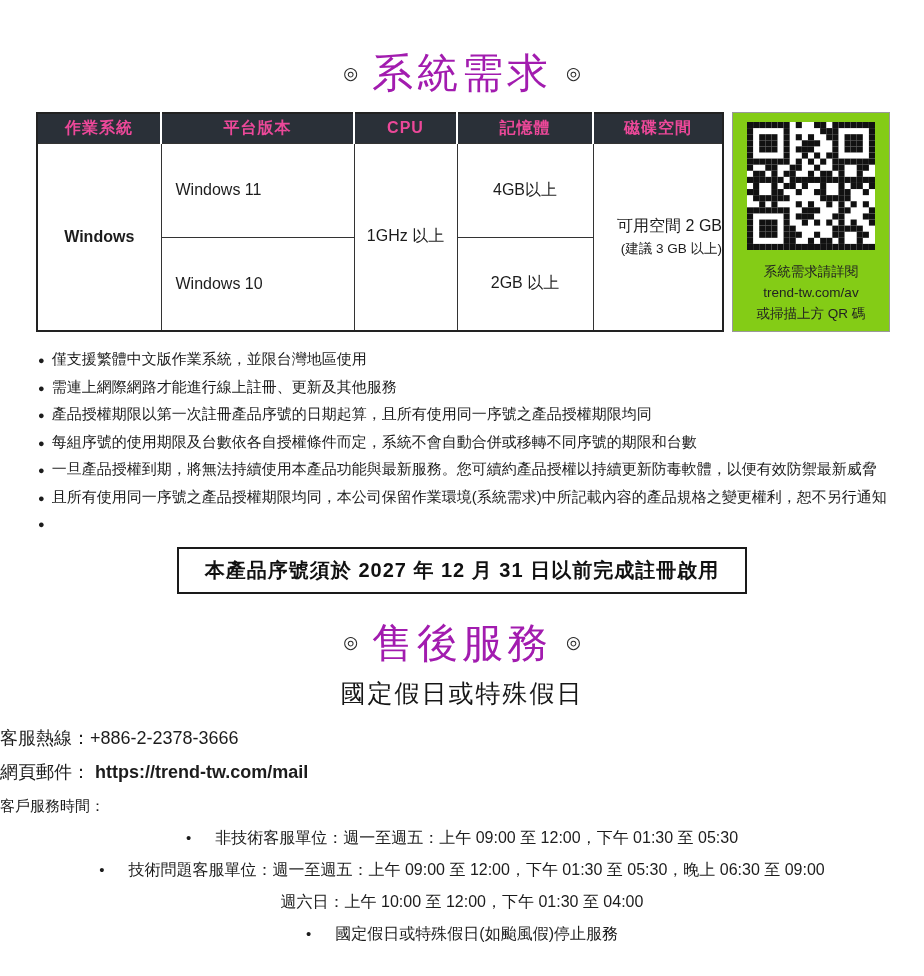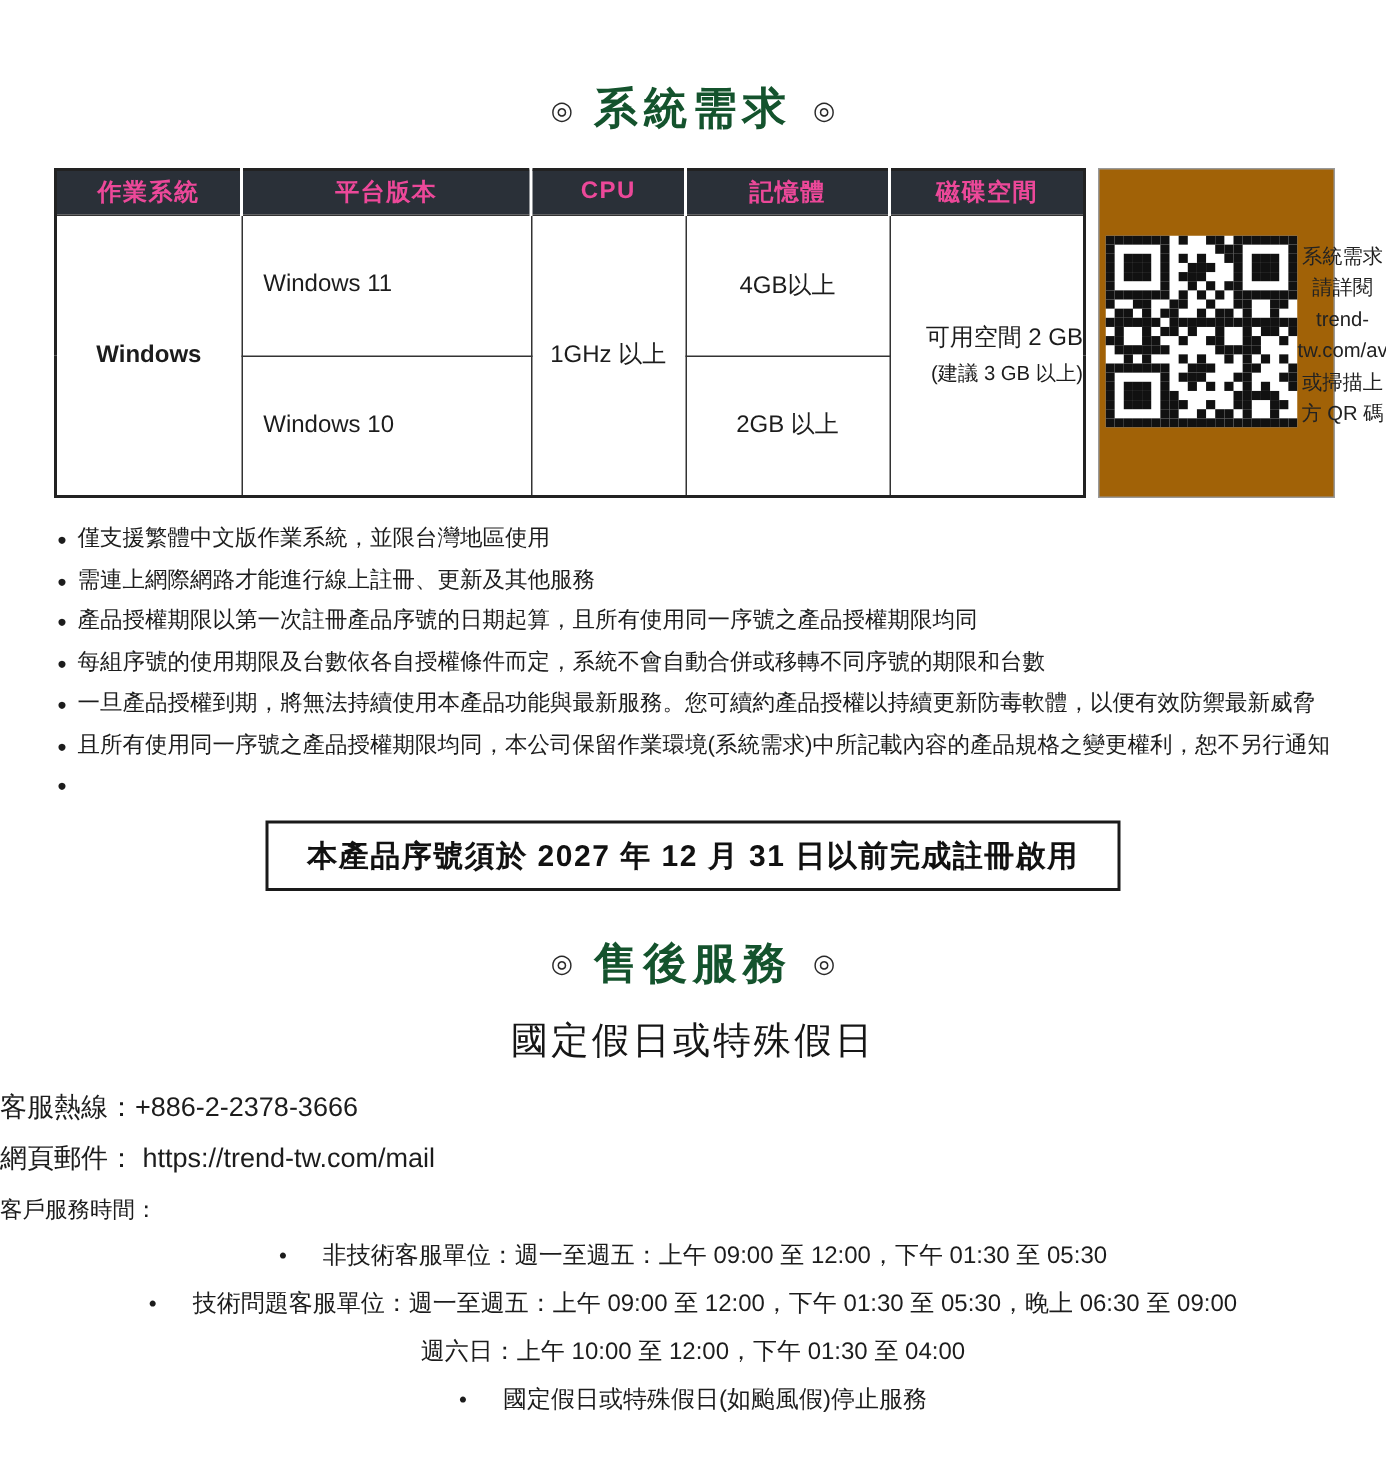--- a/index.html
+++ b/index.html
@@ -5,43 +5,43 @@
   * { box-sizing: border-box; }
   html,body { margin:0; padding:0; background:#ffffff; }
   .page {
     width:924px; height:976px; background:#ffffff; position:relative; overflow:hidden;
     font-family:"Liberation Sans", sans-serif; color:#1c1c1c;
   }
 
   
   .sec-head { display:flex; justify-content:center; align-items:center; gap:14px; }
   .sec-head .decor { font-size:17px; color:#2a2a2a; line-height:1; }
-  .sec-head .sec-title { font-size:29px; font-weight:bold; letter-spacing:4px; margin:0; color:#14532d; line-height:38px; }
+  .sec-head .sec-title { font-size:41px; font-weight:normal; letter-spacing:4px; margin:0; color:#a21caf; line-height:38px; }
   .sys-head { padding-top:54px; }
   .service-head { padding-top:30px; }
 
   
   .req-row { display:flex; align-items:stretch; margin:20px 34px 0 36px; }
   table.req-table { border-collapse:collapse; table-layout:fixed; width:686px; border:2px solid #222; }
   .req-table th {
     background:#2a3038; color:#ec4899; font-size:16px; font-weight:bold;
     height:30px; border-left:2px solid #ffffff; padding:0; letter-spacing:1px;
   }
   .req-table th:first-child { border-left:none; }
   .req-table td { border:1px solid #333; font-size:16px; vertical-align:middle; padding:0; }
   .req-table tr.body-row { height:94px; }
   td.cell-center { text-align:center; }
   td.cell-os { font-weight:bold; text-align:center; }
   td.cell-platform { text-align:left; padding-left:14px; }
   td.cell-disk { text-align:right; padding-left:12px; line-height:23px; }
   .disk-note { font-size:13.5px; }
 
   .qr-panel {
-    width:158px; margin-left:8px; border:1px solid #999; background:#a16207;
-    display:flex; align-items:center; justify-content:space-between;
+    width:158px; margin-left:8px; border:1px solid #999; background:#84cc16;
+    display:flex; flex-direction:column; align-items:center; justify-content:space-between;
     padding:9px 4px 7px;
   }
   .qr-captions { text-align:center; font-size:13.5px; line-height:21px; color:#222; width:100%; }
 
   
   .notes { list-style:none; margin:14px 0 0; padding:0 10px 0 38px; }
   .notes li { display:flex; align-items:baseline; line-height:26.5px; font-size:15px; color:#1c1c1c; }
   .note-bullet { font-size:11px; margin-right:7px; flex:0 0 auto; }
 
   
@@ -49,21 +49,21 @@
   .serial-box {
     display:inline-block; border:2px solid #1a1a1a; padding:8px 26px;
     font-size:20px; font-weight:bold; letter-spacing:1px; color:#111;
   }
 
   
   .service-sub { text-align:center; font-size:25px; margin-top:15px; letter-spacing:2px; color:#161616; }
   .svc-line { }
   .line-hotline { font-size:18px; margin-top:16px; }
   .line-web { font-size:18px; margin-top:10px; }
-  .line-web .url { font-weight:normal; }
+  .line-web .url { font-weight:bold; }
   .line-hours-head { font-size:15px; margin-top:13px; }
   .hours-line { display:flex; justify-content:center; align-items:center; font-size:16px; margin-top:12px; line-height:20px; }
   .hours-line .dot { font-size:15px; margin-right:24px; line-height:1; }
 </style>
 </head>
 <body>
 
 <div class="page">
 
   <div class="sec-head sys-head">

